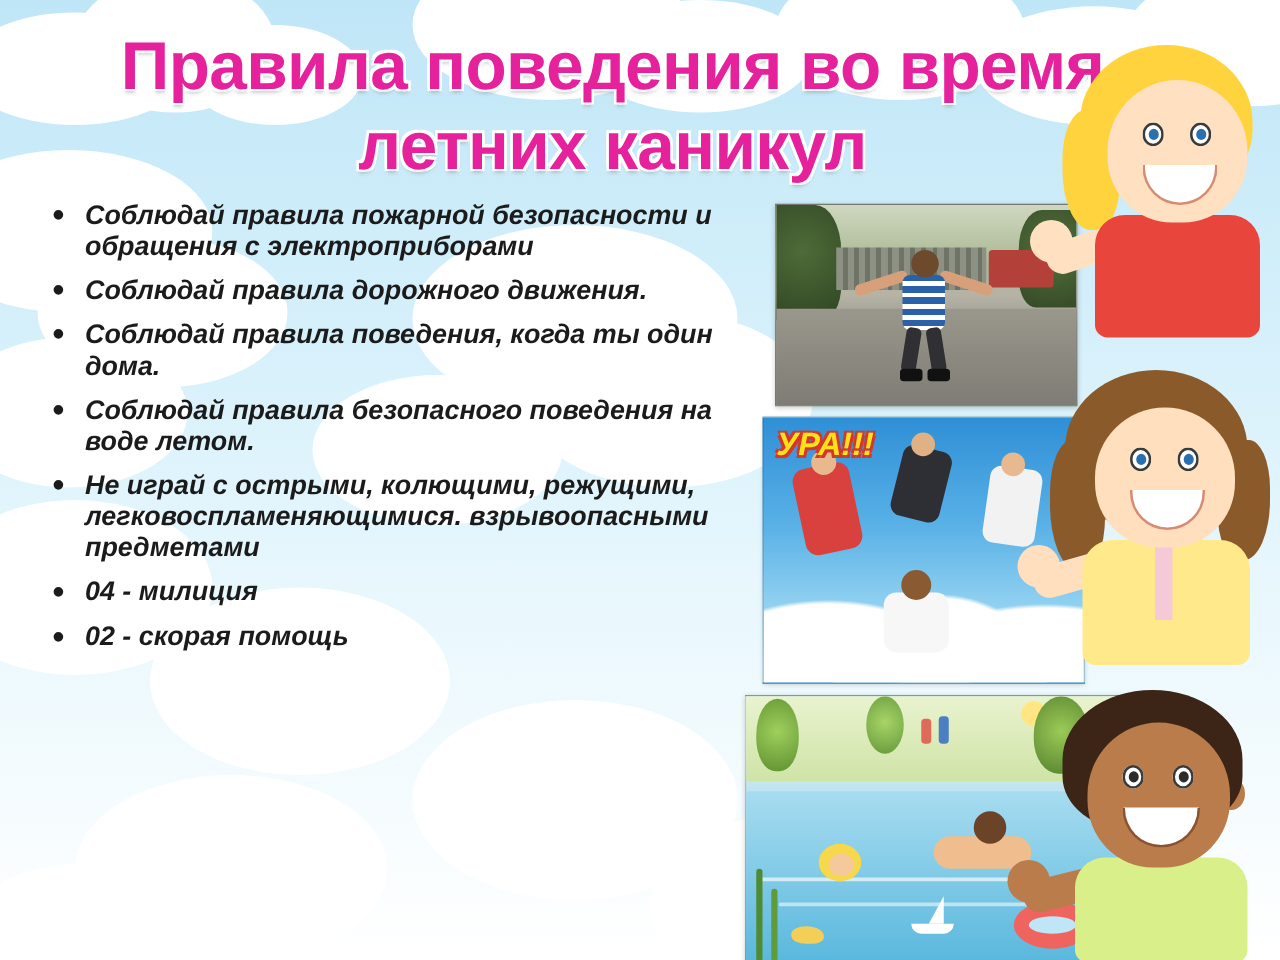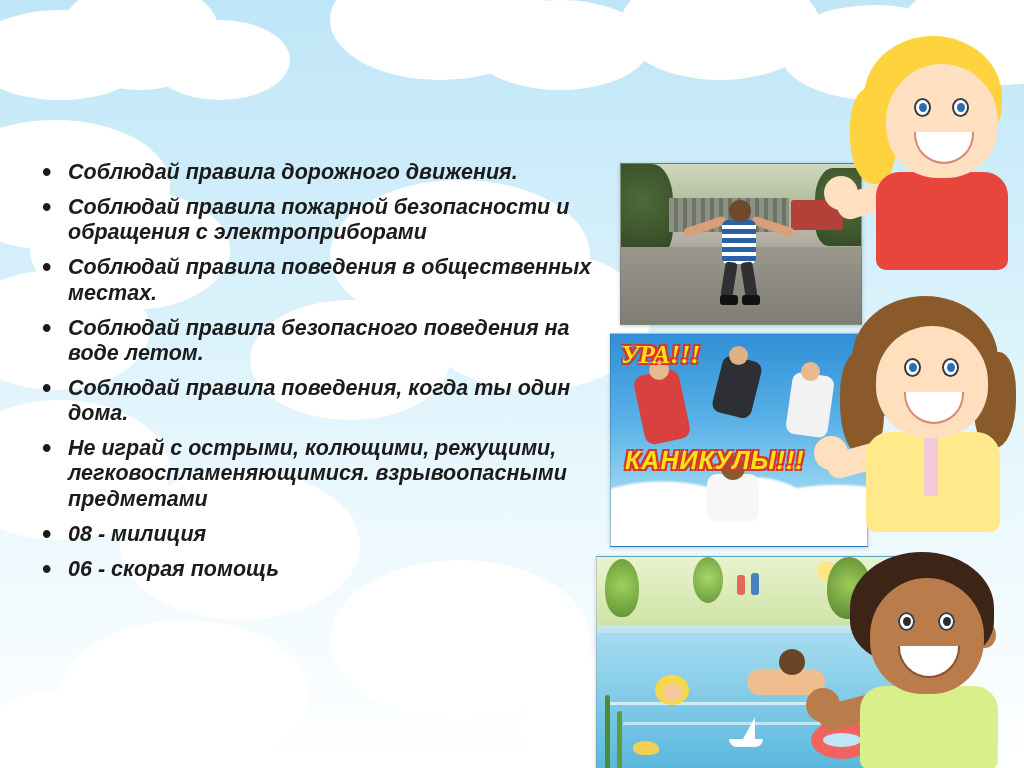--- a/index.html
+++ b/index.html
@@ -139,21 +139,21 @@
 
   
   .photo2 { left: 610px; top: 333px; width: 256px; height: 212px;
             background: linear-gradient(to bottom,#2f8fd6 0%, #58b0e6 40%, #8fd0f0 70%, #bfe6f7 100%); }
   .p2-clouds { position:absolute; left:0; bottom:0; width:100%; height:55%;
                background: radial-gradient(ellipse at 20% 100%, #ffffff 0 38%, transparent 40%),
                            radial-gradient(ellipse at 55% 105%, #ffffff 0 42%, transparent 44%),
                            radial-gradient(ellipse at 88% 100%, #ffffff 0 36%, transparent 38%); }
   .p2-word1 { position:absolute; left:10px; top:6px; font-size:26px; font-weight:bold; font-style:italic;
               color:#ffe11a; text-shadow: -2px -2px 0 #d6372b, 2px -2px 0 #d6372b, -2px 2px 0 #d6372b, 2px 2px 0 #d6372b;
-              font-family:Liberation Serif, serif; }
+              font-family:Liberation Sans, sans-serif; }
   .p2-word2 { position:absolute; left:14px; top:112px; font-size:25px; font-weight:bold; font-style:italic;
               color:#ffe11a; text-shadow: -2px -2px 0 #d6372b, 2px -2px 0 #d6372b, -2px 2px 0 #d6372b, 2px 2px 0 #d6372b;
               font-family:"Liberation Sans", sans-serif; letter-spacing:1px; }
   .p2-k1 { position:absolute; left:28px; top:38px; width:46px; height:70px; background:#d8413d; border-radius:10px; transform: rotate(-12deg); }
   .p2-k1h { position:absolute; left:38px; top:26px; width:20px; height:20px; border-radius:50%; background:#e8b98e; }
   .p2-k2 { position:absolute; left:106px; top:24px; width:40px; height:58px; background:#2e2e35; border-radius:9px; transform: rotate(14deg); }
   .p2-k2h { position:absolute; left:118px; top:12px; width:19px; height:19px; border-radius:50%; background:#e0b184; }
   .p2-k3 { position:absolute; left:178px; top:40px; width:42px; height:62px; background:#f2f2f2; border-radius:9px; transform: rotate(8deg); }
   .p2-k3h { position:absolute; left:190px; top:28px; width:19px; height:19px; border-radius:50%; background:#e8b98e; }
   .p2-k4 { position:absolute; left:96px; top:140px; width:52px; height:48px; background:#f7f7f7; border-radius:10px; }
@@ -260,30 +260,30 @@
     <div class="cloud c13"></div>
     <div class="cloud c14"></div>
     <div class="cloud c15"></div>
     <div class="cloud c16"></div>
     <div class="cloud c17"></div>
     <div class="cloud c18"></div>
     <div class="cloud c19"></div>
     <div class="cloud c20"></div>
   </div>
 
+  <div class="title">Правила поведения во время летних каникул</div>
 
   <ul class="rules">
+    <li class="rule">Соблюдай правила пожарной безопасности и обращения с электроприборами</li>
     <li class="rule">Соблюдай правила дорожного движения.</li>
-    <li class="rule">Соблюдай правила пожарной безопасности и обращения с электроприборами</li>
-    <li class="rule"> Соблюдай правила поведения в общественных местах.</li>
+    <li class="rule">Соблюдай правила поведения, когда ты один дома.</li>
     <li class="rule">Соблюдай правила  безопасного поведения на воде летом.</li>
-    <li class="rule">Соблюдай правила поведения, когда ты один дома.</li>
     <li class="rule">Не играй с острыми, колющими, режущими,  легковоспламеняющимися. взрывоопасными предметами</li>
-    <li class="rule">08 - милиция</li>
-    <li class="rule">06 - скорая помощь</li>
+    <li class="rule">04 - милиция</li>
+    <li class="rule">02 - скорая помощь</li>
   </ul>
 
   <div class="photo photo1">
     <div class="p1-sky"></div>
     <div class="p1-tree-l"></div>
     <div class="p1-tree-r"></div>
     <div class="p1-fence"></div>
     <div class="p1-van"></div>
     <div class="p1-road"></div>
     <div class="p1-arm1"></div>
@@ -300,21 +300,20 @@
     <div class="p2-clouds"></div>
     <div class="p2-k1"></div>
     <div class="p2-k1h"></div>
     <div class="p2-k2"></div>
     <div class="p2-k2h"></div>
     <div class="p2-k3"></div>
     <div class="p2-k3h"></div>
     <div class="p2-k4"></div>
     <div class="p2-k4h"></div>
     <div class="p2-word1">УРА!!!</div>
-    <div class="p2-word2">КАНИКУЛЫ!!!</div>
   </div>
 
   <div class="photo photo3">
     <div class="p3-bank"></div>
     <div class="p3-sun"></div>
     <div class="p3-tree1"></div>
     <div class="p3-tree2"></div>
     <div class="p3-tree3"></div>
     <div class="p3-fig1"></div>
     <div class="p3-fig2"></div>

